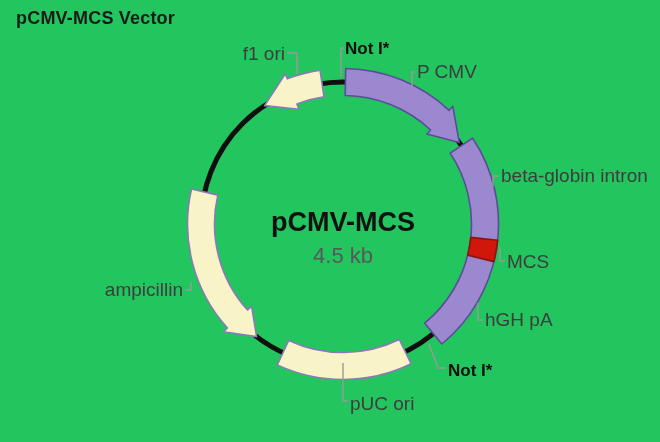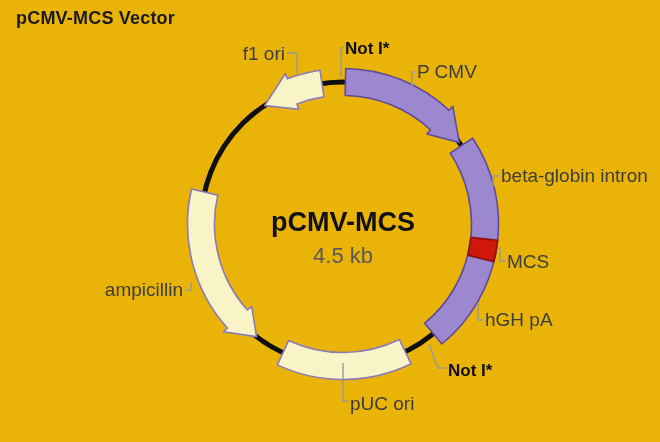--- a/index.html
+++ b/index.html
@@ -1,16 +1,16 @@
 <!DOCTYPE html>
 <html><head>
 <meta charset="utf-8">
 <style>
   html,body{margin:0;padding:0;background:#ffffff;}
-  #stage{position:relative;width:660px;height:442px;background:#eab308;overflow:hidden;
+  #stage{position:relative;width:660px;height:442px;background:#22c55e;overflow:hidden;
          font-family:"Liberation Sans", sans-serif;}
   #map-svg{position:absolute;left:0;top:0;}
   .page-title{position:absolute;left:16px;top:8px;font-size:18px;font-weight:bold;
               color:#1a1a1a;letter-spacing:0.2px;}
   .lbl{font-size:19px;fill:#3d3d3d;}
   .lbl.bold{font-size:17px;font-weight:bold;fill:#0f0f0f;}
   .center-name{font-size:27px;font-weight:bold;fill:#111111;}
   .center-size{font-size:22px;fill:#58585a;}
   .leader{fill:none;stroke:#999999;stroke-width:1.4;}
   .feature{stroke-linejoin:round;}

